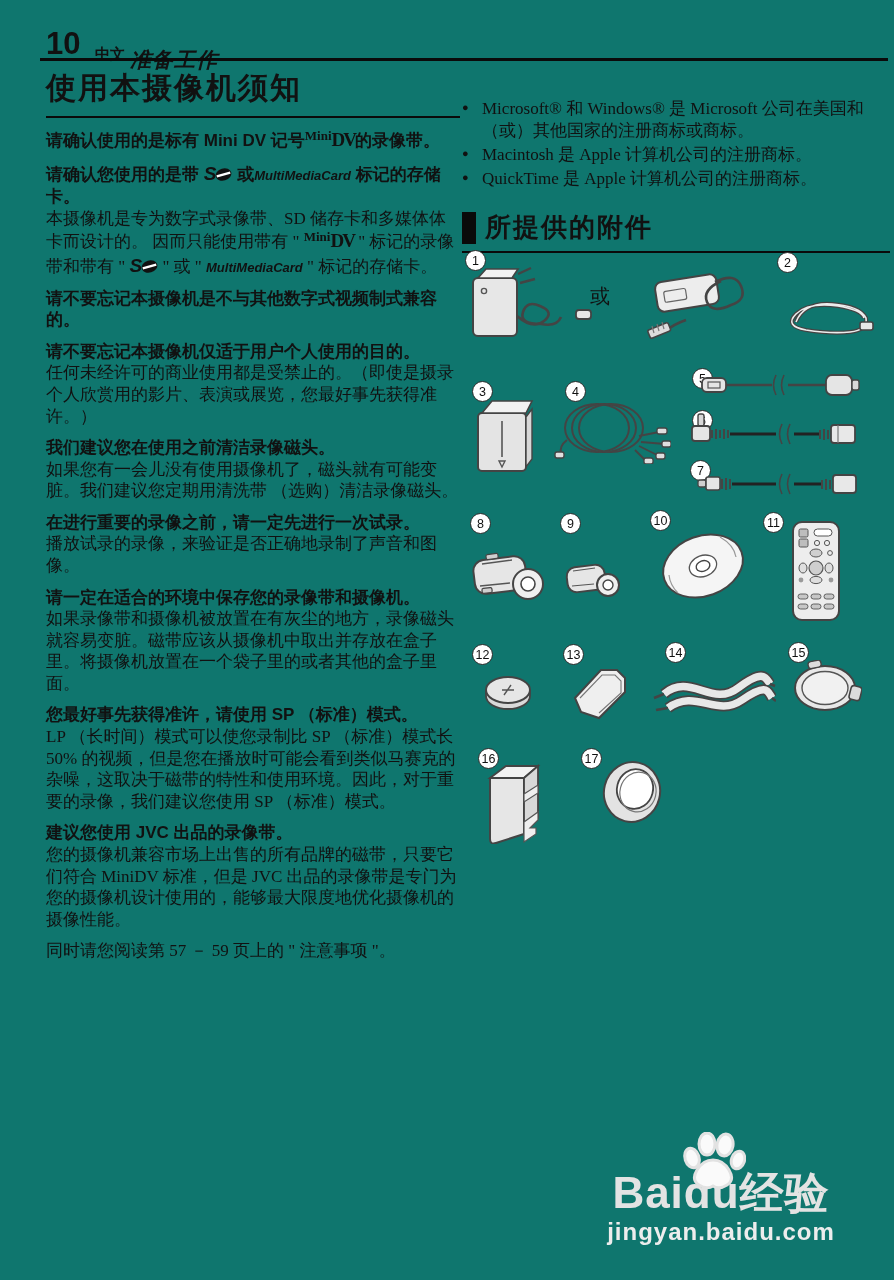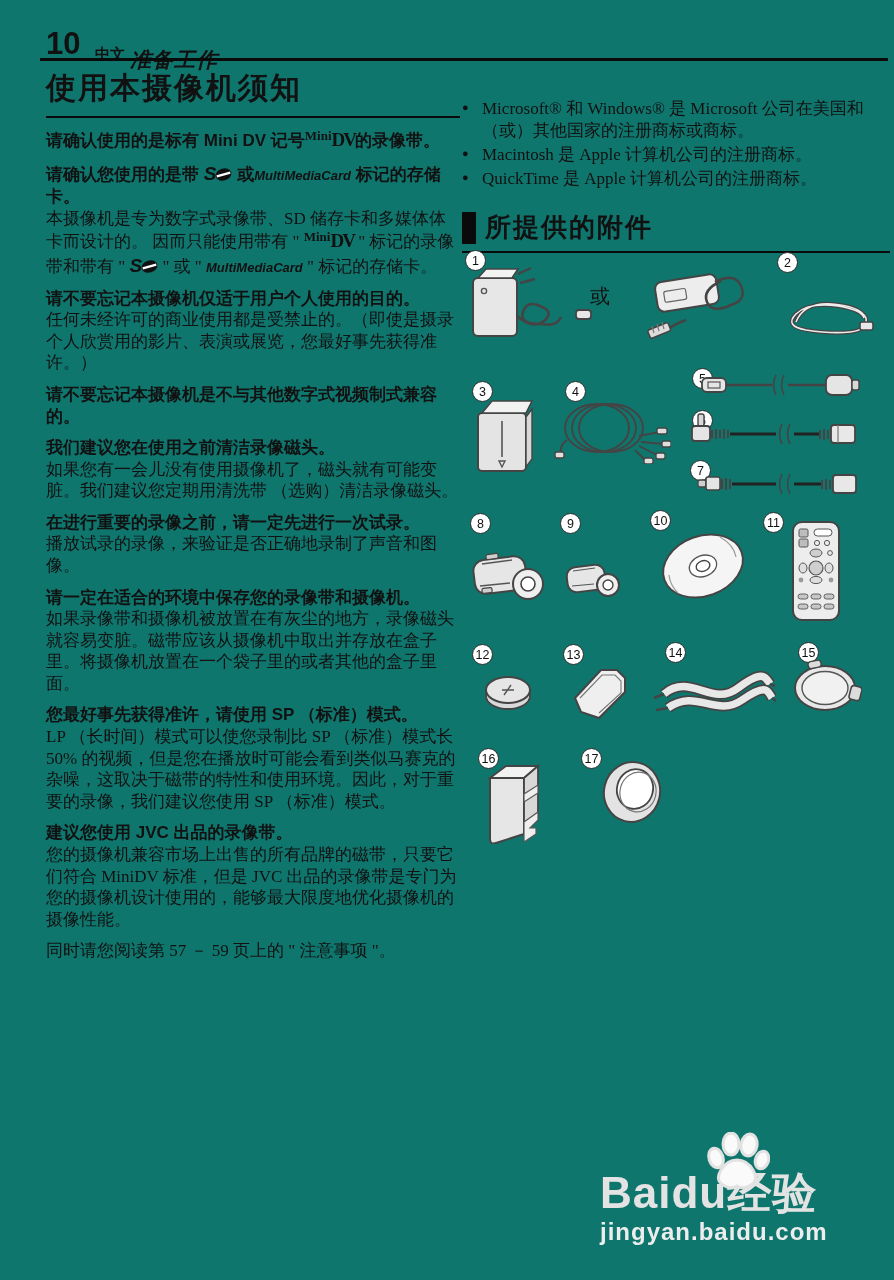--- a/index.html
+++ b/index.html
@@ -50,21 +50,21 @@
   
   .figure{position:absolute;left:460px;top:240px;width:430px;height:640px;}
   .badge{position:absolute;display:flex;align-items:center;justify-content:center;
          width:21px;height:21px;border:1.6px solid #2b2b2b;border-radius:50%;
          font-family:"Liberation Sans",sans-serif;font-size:12.5px;background:#fff;box-sizing:border-box;}
   .or-label{position:absolute;font-size:20px;}
   .art{position:absolute;}
   .art svg{display:block;}
 
   
-  .watermark{position:absolute;left:600px;top:1170px;width:290px;text-align:left;
+  .watermark{position:absolute;left:576px;top:1170px;width:290px;text-align:center;
              font-family:"Liberation Sans",sans-serif;color:#e3e3e3;}
   .wm-brand{position:relative;font-size:44px;font-weight:bold;letter-spacing:1px;line-height:1.05;}
   .wm-paw{position:absolute;left:104px;top:-38px;}
   .wm-url{font-size:24px;font-weight:bold;color:#ededed;margin-top:2px;letter-spacing:1px;}
 </style>
 </head>
 <body>
 
 <div class="page">
 
@@ -85,26 +85,26 @@
               <ellipse cx="8.5" cy="7.5" rx="8" ry="6" fill="#111" transform="rotate(-16 8.5 7.5)"></ellipse>
               <rect x="1.5" y="6.3" width="14" height="2.4" fill="#fff" transform="rotate(-16 8.5 7.5)"></rect>
             </svg></span><span> 或</span><span class="mmc-logo">MultiMediaCard</span><span> 标记的存储卡。</span></span>
       <span class="pbody"><span>本摄像机是专为数字式录像带、SD 储存卡和多媒体体卡而设计的。 因而只能使用带有 " </span><span class="minidv-logo"><span class="minidv-prefix">Mini</span><span class="minidv-main">DV</span></span><span> " 标记的录像带和带有 " </span><span class="sd-logo"><span>S</span><svg width="17" height="15" viewBox="0 0 17 15">
               <ellipse cx="8.5" cy="7.5" rx="8" ry="6" fill="#111" transform="rotate(-16 8.5 7.5)"></ellipse>
               <rect x="1.5" y="6.3" width="14" height="2.4" fill="#fff" transform="rotate(-16 8.5 7.5)"></rect>
             </svg></span><span> " 或 " </span><span class="mmc-logo">MultiMediaCard</span><span> " 标记的存储卡。</span></span>
     </p>
 
     <p class="para">
+      <span class="lead">请不要忘记本摄像机是不与其他数字式视频制式兼容的。</span>
+    </p>
+
+    <p class="para">
       <span class="lead">请不要忘记本摄像机仅适于用户个人使用的目的。</span>
       <span class="pbody">任何未经许可的商业使用都是受禁止的。（即使是摄录个人欣赏用的影片、表演或展览，您最好事先获得准许。）</span>
-    </p>
-
-    <p class="para">
-      <span class="lead">请不要忘记本摄像机是不与其他数字式视频制式兼容的。</span>
     </p>
 
     <p class="para">
       <span class="lead">我们建议您在使用之前清洁录像磁头。</span>
       <span class="pbody">如果您有一会儿没有使用摄像机了，磁头就有可能变脏。我们建议您定期用清洗带 （选购）清洁录像磁头。</span>
     </p>
 
     <p class="para">
       <span class="lead">在进行重要的录像之前，请一定先进行一次试录。</span>
       <span class="pbody">播放试录的录像，来验证是否正确地录制了声音和图像。</span>
@@ -324,21 +324,21 @@
       <svg width="126" height="56" viewBox="0 0 126 56">
         <path d="M14 30 C 40 8, 62 44, 88 24 S 116 14, 120 20" fill="none" stroke="#444" stroke-width="11"></path>
         <path d="M14 30 C 40 8, 62 44, 88 24 S 116 14, 120 20" fill="none" stroke="#e8e8e8" stroke-width="7.5"></path>
         <path d="M18 44 C 46 24, 66 54, 92 36 S 118 28, 122 34" fill="none" stroke="#444" stroke-width="11"></path>
         <path d="M18 44 C 46 24, 66 54, 92 36 S 118 28, 122 34" fill="none" stroke="#e8e8e8" stroke-width="7.5"></path>
         <path d="M14 30 l-10 4 M18 44 l-12 2" stroke="#444" stroke-width="2.6" fill="none"></path>
         <path d="M120 20 l5 2 M122 34 l4 3" stroke="#444" stroke-width="2.6" fill="none"></path>
       </svg>
     </span>
 
-    <span class="badge" style="left:338px;top:402px;">15</span>
+    <span class="badge" style="left:328px;top:402px;">15</span>
     <span class="art" style="left:330px;top:420px;">
       <svg width="72" height="54" viewBox="0 0 72 54">
         <ellipse cx="35" cy="28" rx="30" ry="22" fill="#e8e8e8" stroke="#444" stroke-width="2"></ellipse>
         <ellipse cx="35" cy="28" rx="23" ry="16.5" fill="#f1f1f1" stroke="#555" stroke-width="1.4"></ellipse>
         <rect x="60" y="26" width="11" height="14" rx="3" fill="#dcdcdc" stroke="#444" stroke-width="1.6" transform="rotate(14 65 33)"></rect>
         <rect x="18" y="1" width="13" height="7" rx="3" fill="#dcdcdc" stroke="#444" stroke-width="1.4" transform="rotate(-12 24 4)"></rect>
       </svg>
     </span>
 
     <span class="badge" style="left:18px;top:508px;">16</span>

